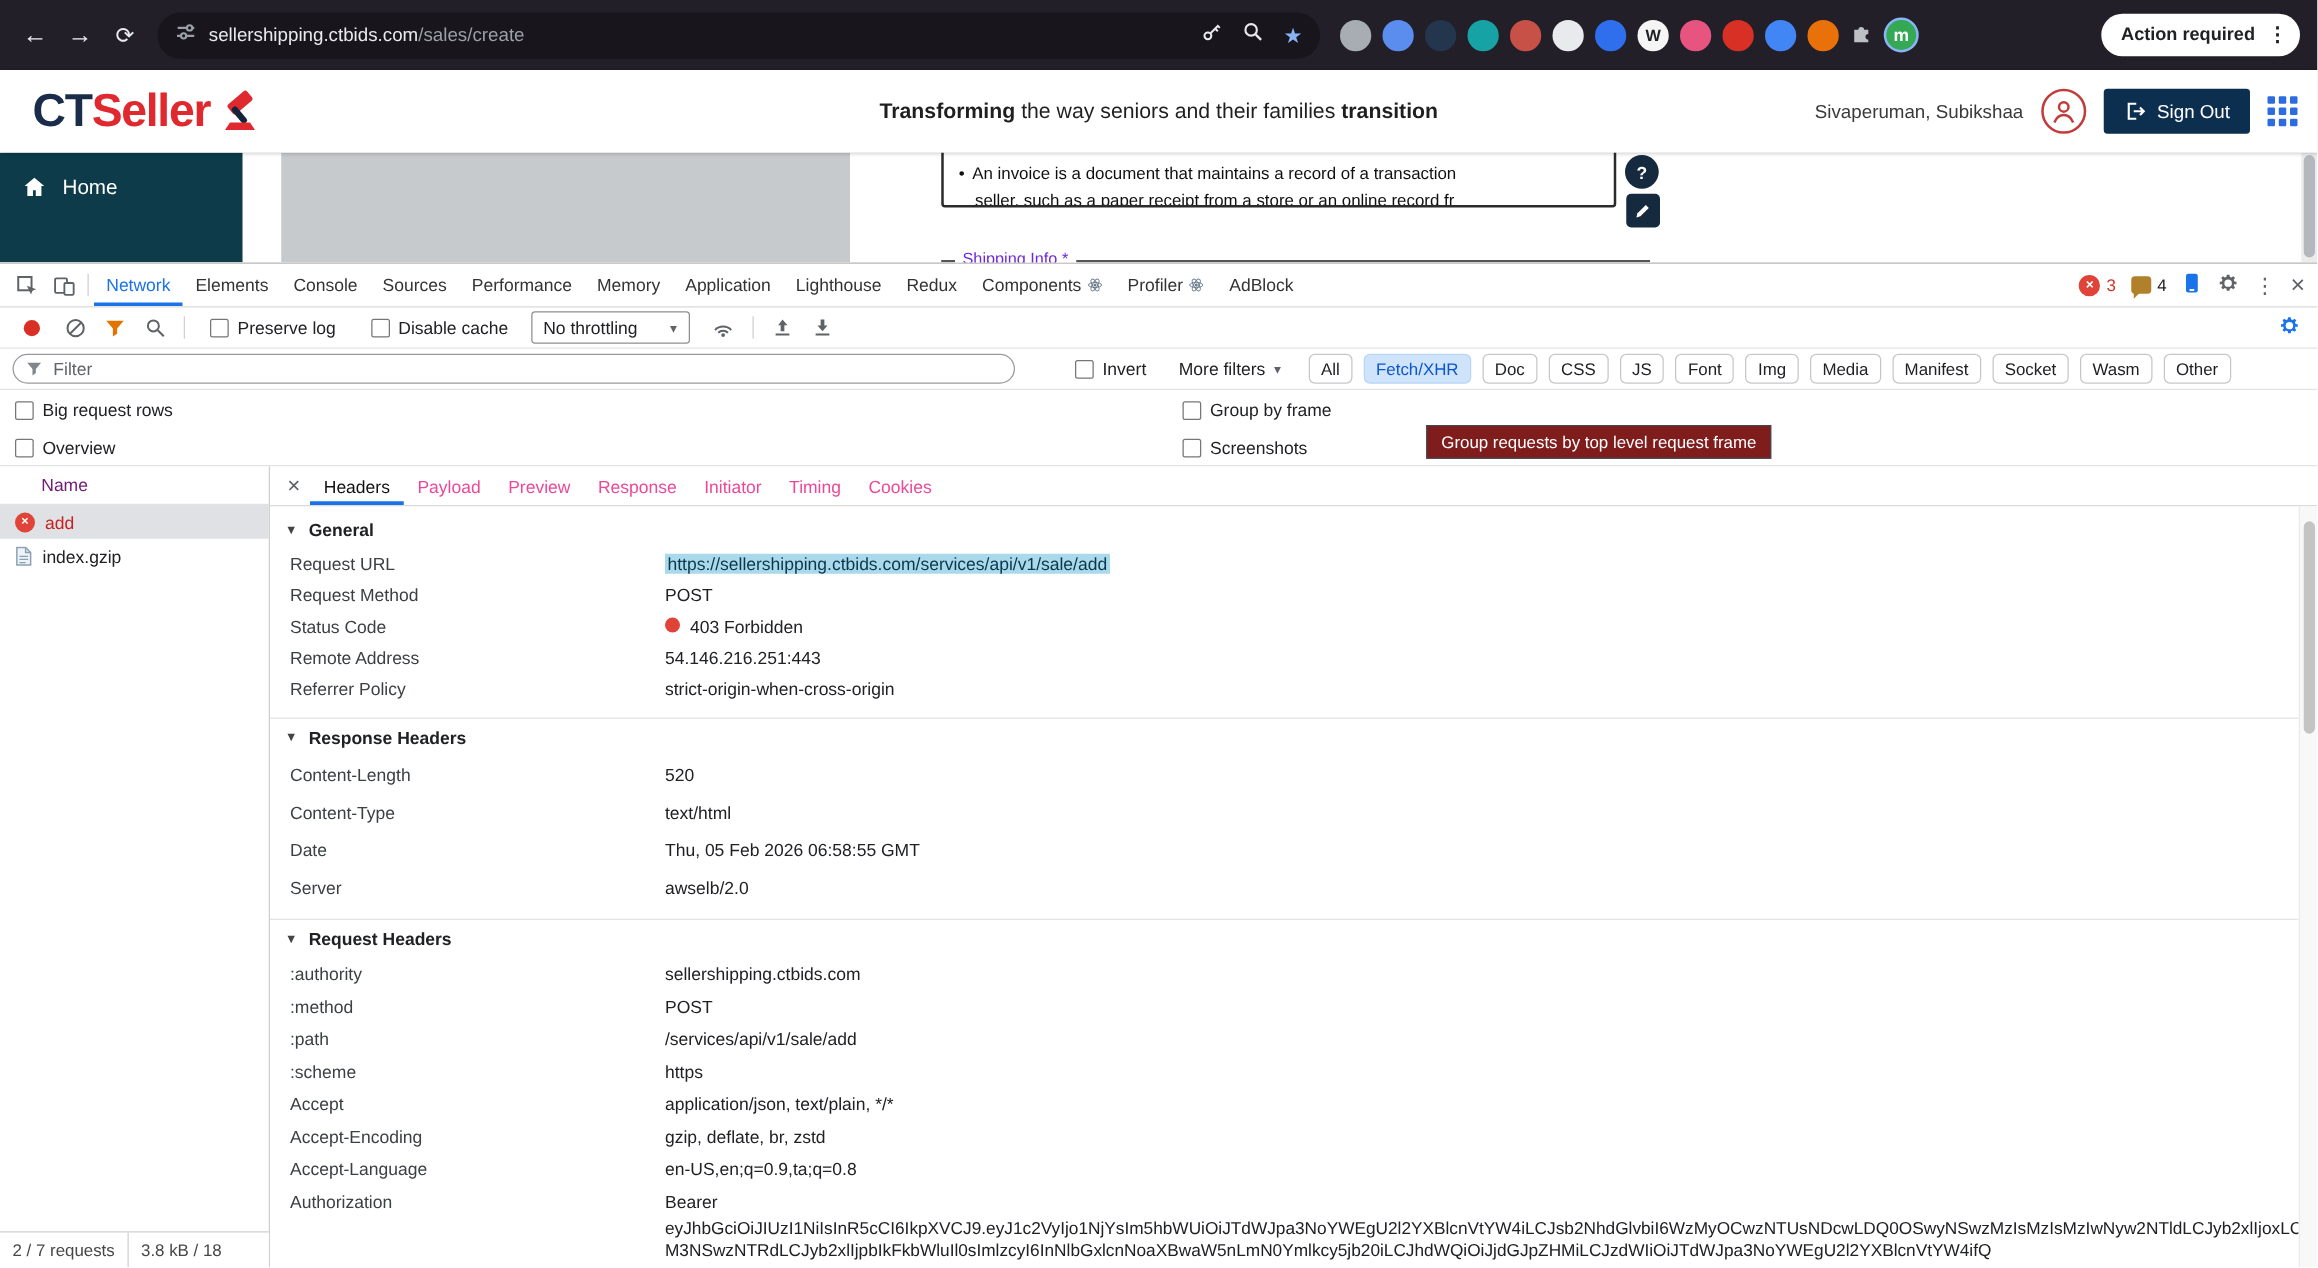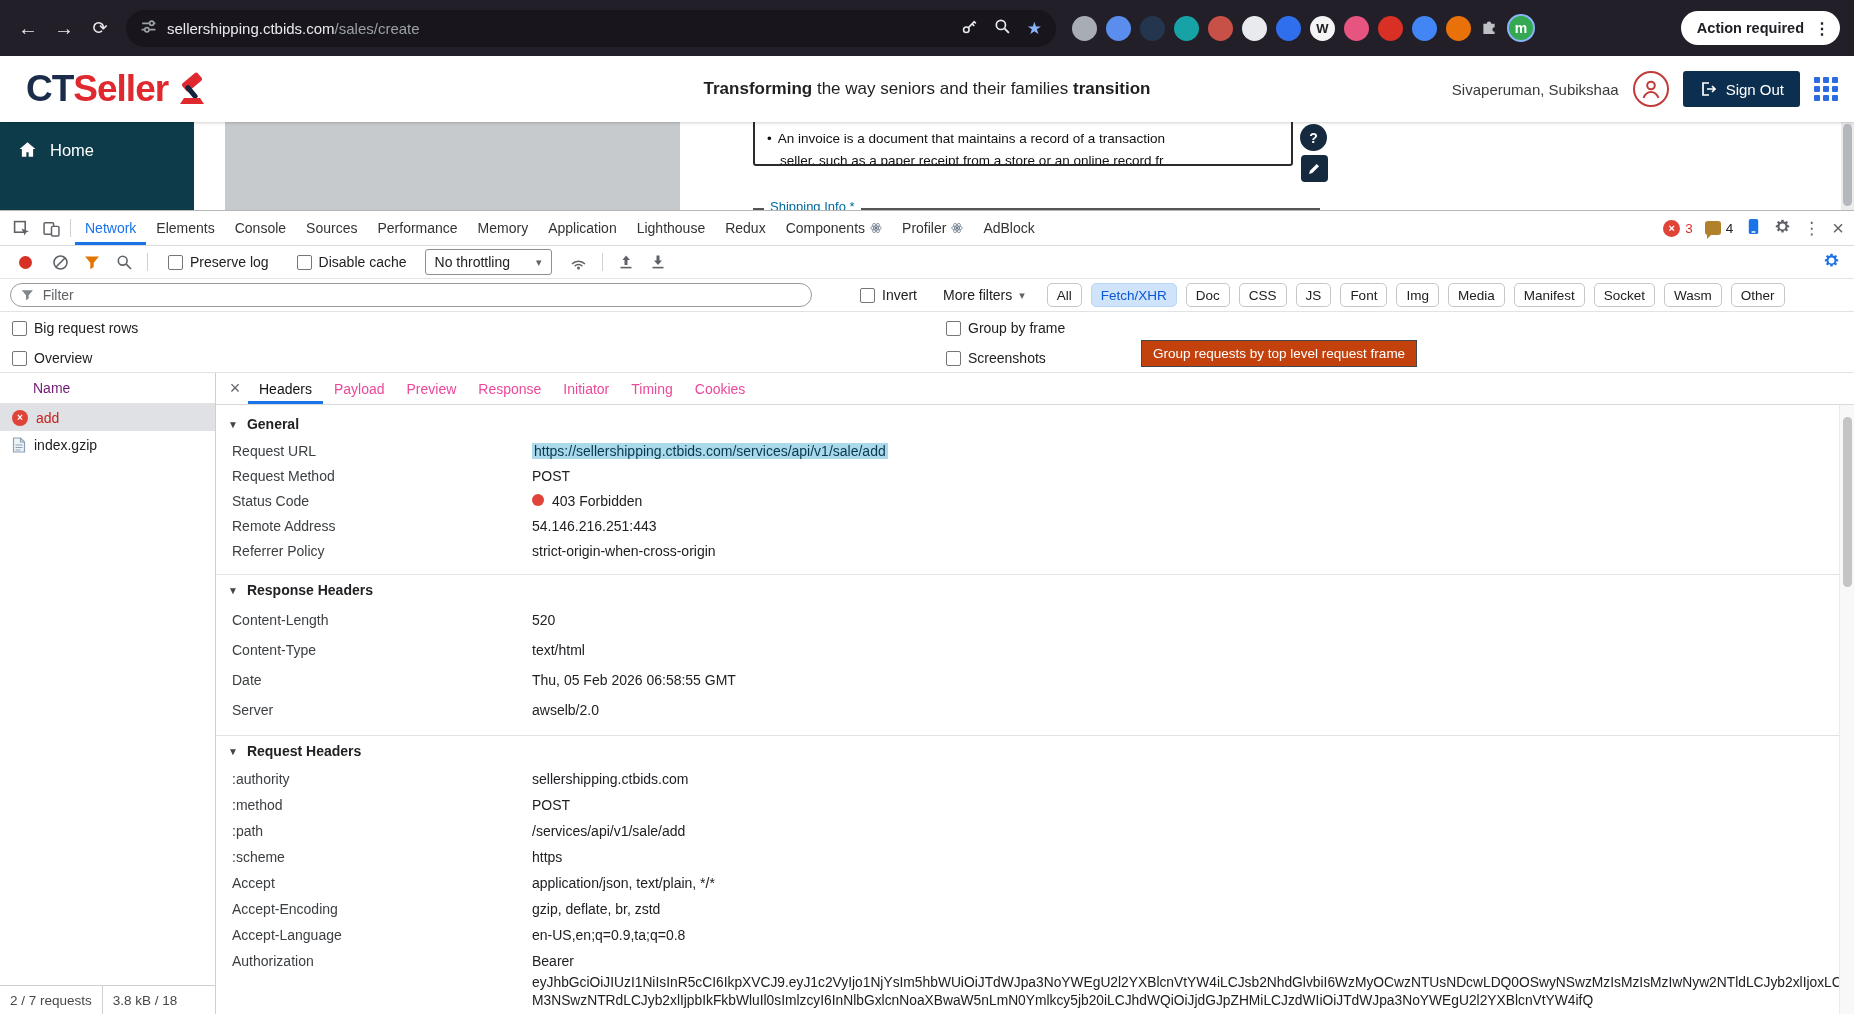--- a/index.html
+++ b/index.html
@@ -43,21 +43,21 @@
   .sidebar { position:absolute; left:0; top:0; width:194px; height:100%; background:#0d3b49; color:#fff; padding-top:6px; }
   .side-item { display:flex; align-items:center; gap:13px; padding:0 18px; height:44px; font-size:16.5px; }
   .side-item .chev { margin-left:auto; font-size:22px; color:#e8eaed; }
   .invoice-box { position:absolute; left:753px; top:-22px; width:540px; height:66px; border:2px solid #2b2b2b; border-radius:3px; background:#fff; font-size:13.5px; color:#101010; padding:26px 10px 0 12px; line-height:1.6; overflow:hidden; white-space:nowrap; }
   .invoice-box .bullet { margin-right:6px; }
   .invoice-box .l2 { padding-left:13px; }
   .sq-icon { position:absolute; width:27px; height:27px; background:#152a3e; color:#fff; display:flex; align-items:center; justify-content:center; font-size:14px; font-weight:bold; }
   .sq-icon.help { left:1300px; top:2px; border-radius:50%; }
   .sq-icon.edit { left:1301px; top:33px; border-radius:4px; }
   .fieldset-line { position:absolute; left:753px; top:86px; width:567px; border-top:2px solid #555; }
-  .fieldset-label { position:absolute; left:764px; top:77px; background:#fff; padding:0 6px; font-size:13px; color:#0369a1; z-index:2; }
+  .fieldset-label { position:absolute; left:764px; top:77px; background:#fff; padding:0 6px; font-size:13px; color:#6d28d9; z-index:2; }
   .page-scrollbar { position:absolute; right:0; top:0; width:13px; height:100%; background:#ececec; }
   .page-scrollbar .thumb { position:absolute; top:2px; left:2px; width:9px; height:82px; background:#b4b8bc; border-radius:5px; }
 
   
   .devtools { position:absolute; top:210px; left:0; right:0; bottom:0; background:#fff; border-top:1px solid #b6b6b6; font-size:14px; color:#202124; }
   .dt-tabbar { height:35px; display:flex; align-items:center; border-bottom:1px solid #dadada; padding-left:6px; }
   .dt-icon-btn { width:30px; height:30px; display:flex; align-items:center; justify-content:center; color:#5f6368; flex:none; }
   .dt-sep { width:1px; height:18px; background:#d0d0d0; margin:0 4px; flex:none; }
   .dt-tab { padding:16px 10px; height:100%; display:flex; align-items:center; gap:5px; color:#333; white-space:nowrap; }
   .dt-tab.selected { color:#1a73e8; box-shadow:inset 0 -3px 0 #1a73e8; }
@@ -87,21 +87,21 @@
   .invert { margin-left:48px; }
   .more-filters { display:flex; align-items:center; gap:7px; font-size:14px; color:#202124; margin-left:26px; white-space:nowrap; }
   .chips { display:flex; gap:9px; margin-left:22px; }
   .chip { height:24px; padding:0 9px; display:flex; align-items:center; border:1px solid #c7c7c7; border-radius:5px; font-size:13.5px; color:#202124; background:#fff; white-space:nowrap; }
   .chip.selected { background:#cfe3fb; border-color:#b9d6f7; color:#0b57d0; }
 
   .dt-options { position:relative; height:61px; border-bottom:1px solid #e3e3e3; }
   .opt-cb { position:absolute; }
   .o1 { left:12px; top:8px; } .o2 { left:12px; top:38px; }
   .o3 { left:946px; top:8px; } .o4 { left:946px; top:38px; }
-  .tooltip { position:absolute; left:1141px; top:28px; background:#c2410c; color:#fff; font-size:13.5px; padding:5px 11px; border:1px solid #43464a; white-space:nowrap; z-index:20; }
+  .tooltip { position:absolute; left:1141px; top:28px; background:#7f1d1d; color:#fff; font-size:13.5px; padding:5px 11px; border:1px solid #43464a; white-space:nowrap; z-index:20; }
 
   .dt-body { position:absolute; top:162px; left:0; right:0; bottom:0; display:flex; }
   .net-list { width:216px; flex:none; border-right:1px solid #cfcfcf; position:relative; }
   .net-list-header { height:31px; display:flex; align-items:center; padding-left:33px; border-bottom:1px solid #e3e3e3; color:#701a75; }
   .net-row { height:27px; display:flex; align-items:center; gap:8px; padding-left:12px; }
   .net-row.selected { background:#dfe1e5; }
   .err-x { width:16px; height:16px; border-radius:50%; background:#e04438; color:#fff; font-size:10px; font-weight:bold; display:flex; align-items:center; justify-content:center; flex:none; }
   .net-row.error .label { color:#c5221f; }
   .net-status { position:absolute; bottom:0; left:0; right:0; height:29px; border-top:1px solid #cfcfcf; display:flex; align-items:center; font-size:13.5px; color:#474747; white-space:nowrap; overflow:hidden; background:#fff; }
   .net-status .s { padding:0 10px; flex:none; }

